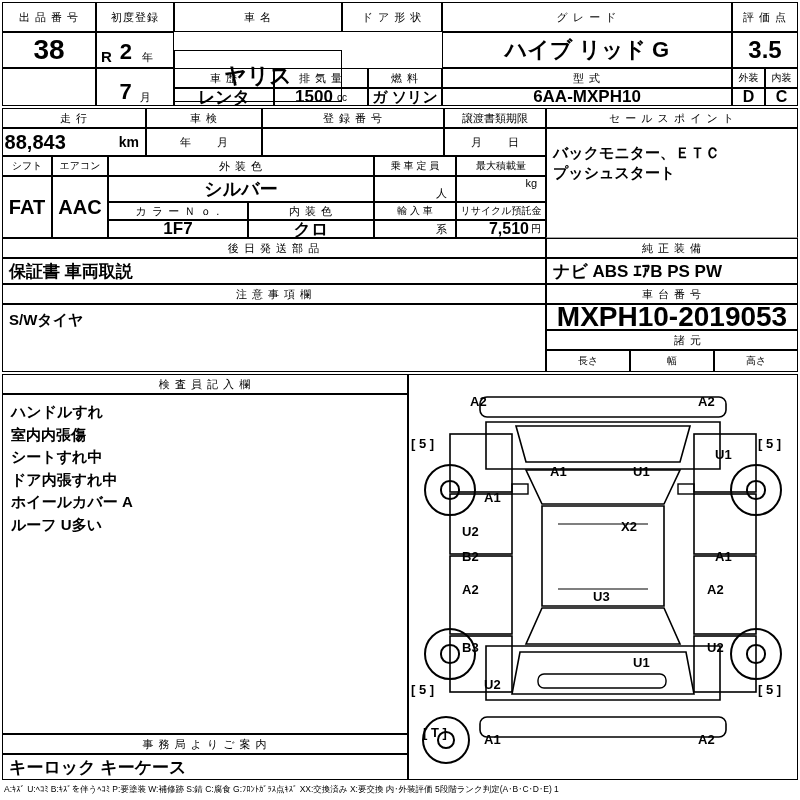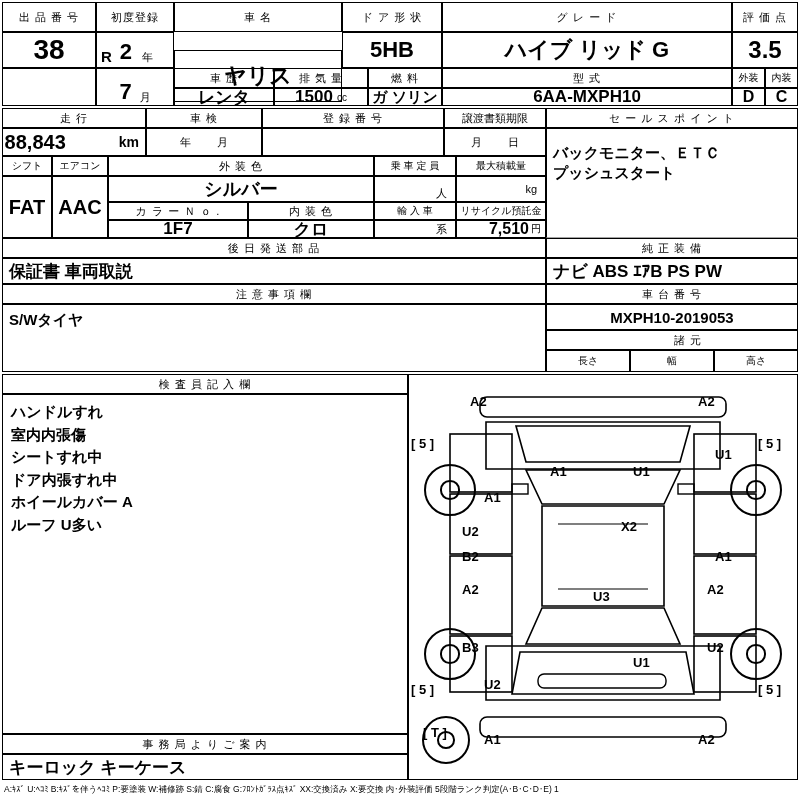--- a/index.html
+++ b/index.html
@@ -128,23 +128,20 @@
   <div class="bx" style="left:174px;top:2px;width:168px;height:30px;">
     <div class="lbl">車 名</div>
   </div>
   <div class="bx" style="left:174px;top:32px;width:168px;height:52px;margin-top:18px;">
     <div class="val">ヤリス</div>
   </div>
 
   <div class="bx" style="left:342px;top:2px;width:100px;height:30px;">
     <div class="lbl">ド ア 形 状</div>
   </div>
-  <div class="bx" style="left:342px;top:32px;width:100px;height:36px;">
-    <div class="val">5HB</div>
-  </div>
 
   <div class="bx" style="left:442px;top:2px;width:290px;height:30px;">
     <div class="lbl">グ レ ー ド</div>
   </div>
   <div class="bx" style="left:442px;top:32px;width:290px;height:36px;">
     <div class="val">ハイブ リッド G</div>
   </div>
 
   <div class="bx" style="left:732px;top:2px;width:66px;height:30px;">
     <div class="lbl">評 価 点</div>
@@ -290,21 +287,21 @@
   <div class="bx" style="left:374px;top:220px;width:82px;height:18px;">
     <div style="display:flex;align-items:center;justify-content:flex-end;height:100%;padding-right:8px;">
       <span style="font-size:11px;">系</span>
     </div>
   </div>
 
   <div class="bx" style="left:456px;top:156px;width:90px;height:20px;">
     <div class="lbl" style="font-size:10px;letter-spacing:0;">最大積載量</div>
   </div>
   <div class="bx" style="left:456px;top:176px;width:90px;height:26px;">
-    <div style="display:flex;align-items:center;justify-content:flex-end;height:100%;padding:0 8px 14px 0;">
+    <div style="display:flex;align-items:flex-start;justify-content:flex-end;height:100%;padding:0 8px 14px 0;">
       <span style="font-size:11px;">kg</span>
     </div>
   </div>
   <div class="bx" style="left:456px;top:202px;width:90px;height:18px;">
     <div class="lbl" style="font-size:10px;letter-spacing:0;">リサイクル預託金</div>
   </div>
   <div class="bx" style="left:456px;top:220px;width:90px;height:18px;">
     <div style="display:flex;align-items:center;justify-content:flex-end;height:100%;padding-right:4px;">
       <span style="font-size:16px;font-weight:bold;">7,510</span>
       <span style="font-size:10px;margin-left:2px;">円</span>
@@ -331,21 +328,21 @@
   <div class="bx" style="left:2px;top:304px;width:544px;height:68px;">
     <div class="stack" style="justify-content:flex-start;padding-top:5px;">
       <div>S/Wタイヤ</div>
     </div>
   </div>
 
   <div class="bx" style="left:546px;top:284px;width:252px;height:20px;">
     <div class="lbl">車 台 番 号</div>
   </div>
   <div class="bx" style="left:546px;top:304px;width:252px;height:26px;">
-    <div class="val" style="font-size:15px;">MXPH10-2019053</div>
+    <div class="val" style="font-size:28px;">MXPH10-2019053</div>
   </div>
   <div class="bx" style="left:546px;top:330px;width:252px;height:20px;padding-left:32px;">
     <div class="lbl">諸 元</div>
   </div>
   <div class="bx" style="left:546px;top:350px;width:84px;height:22px;">
     <div class="plain" style="font-size:10px;">長さ</div>
   </div>
   <div class="bx" style="left:630px;top:350px;width:84px;height:22px;">
     <div class="plain" style="font-size:10px;">幅</div>
   </div>

